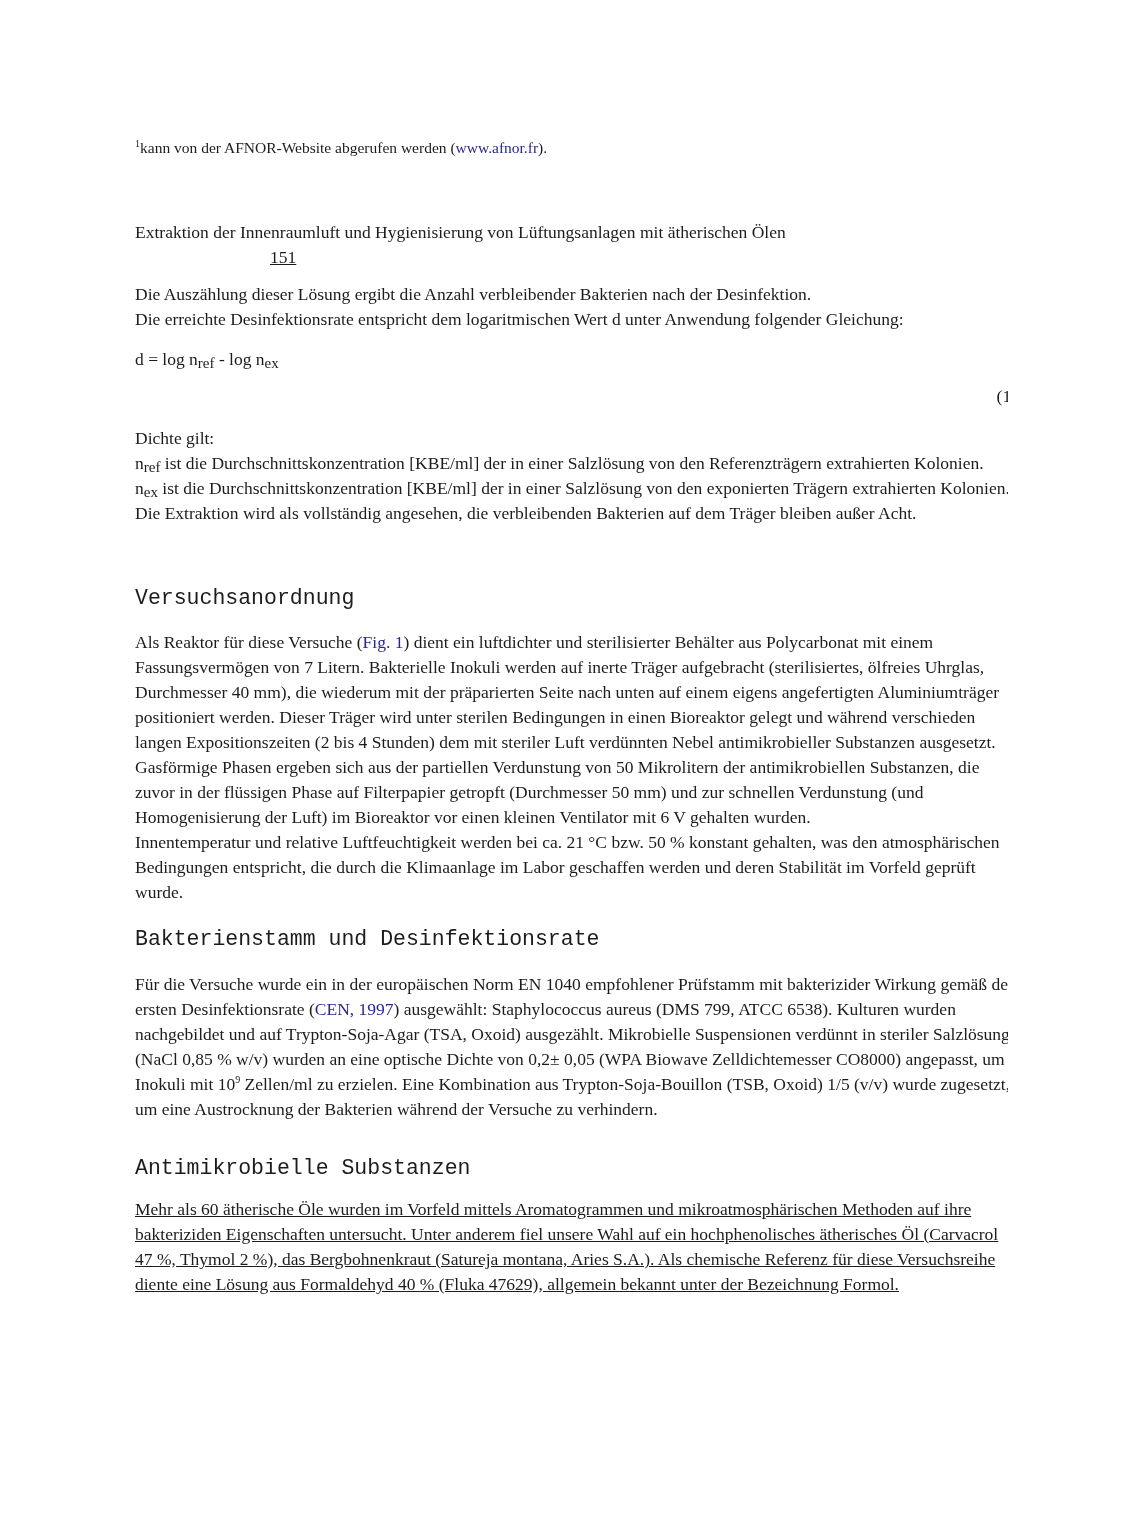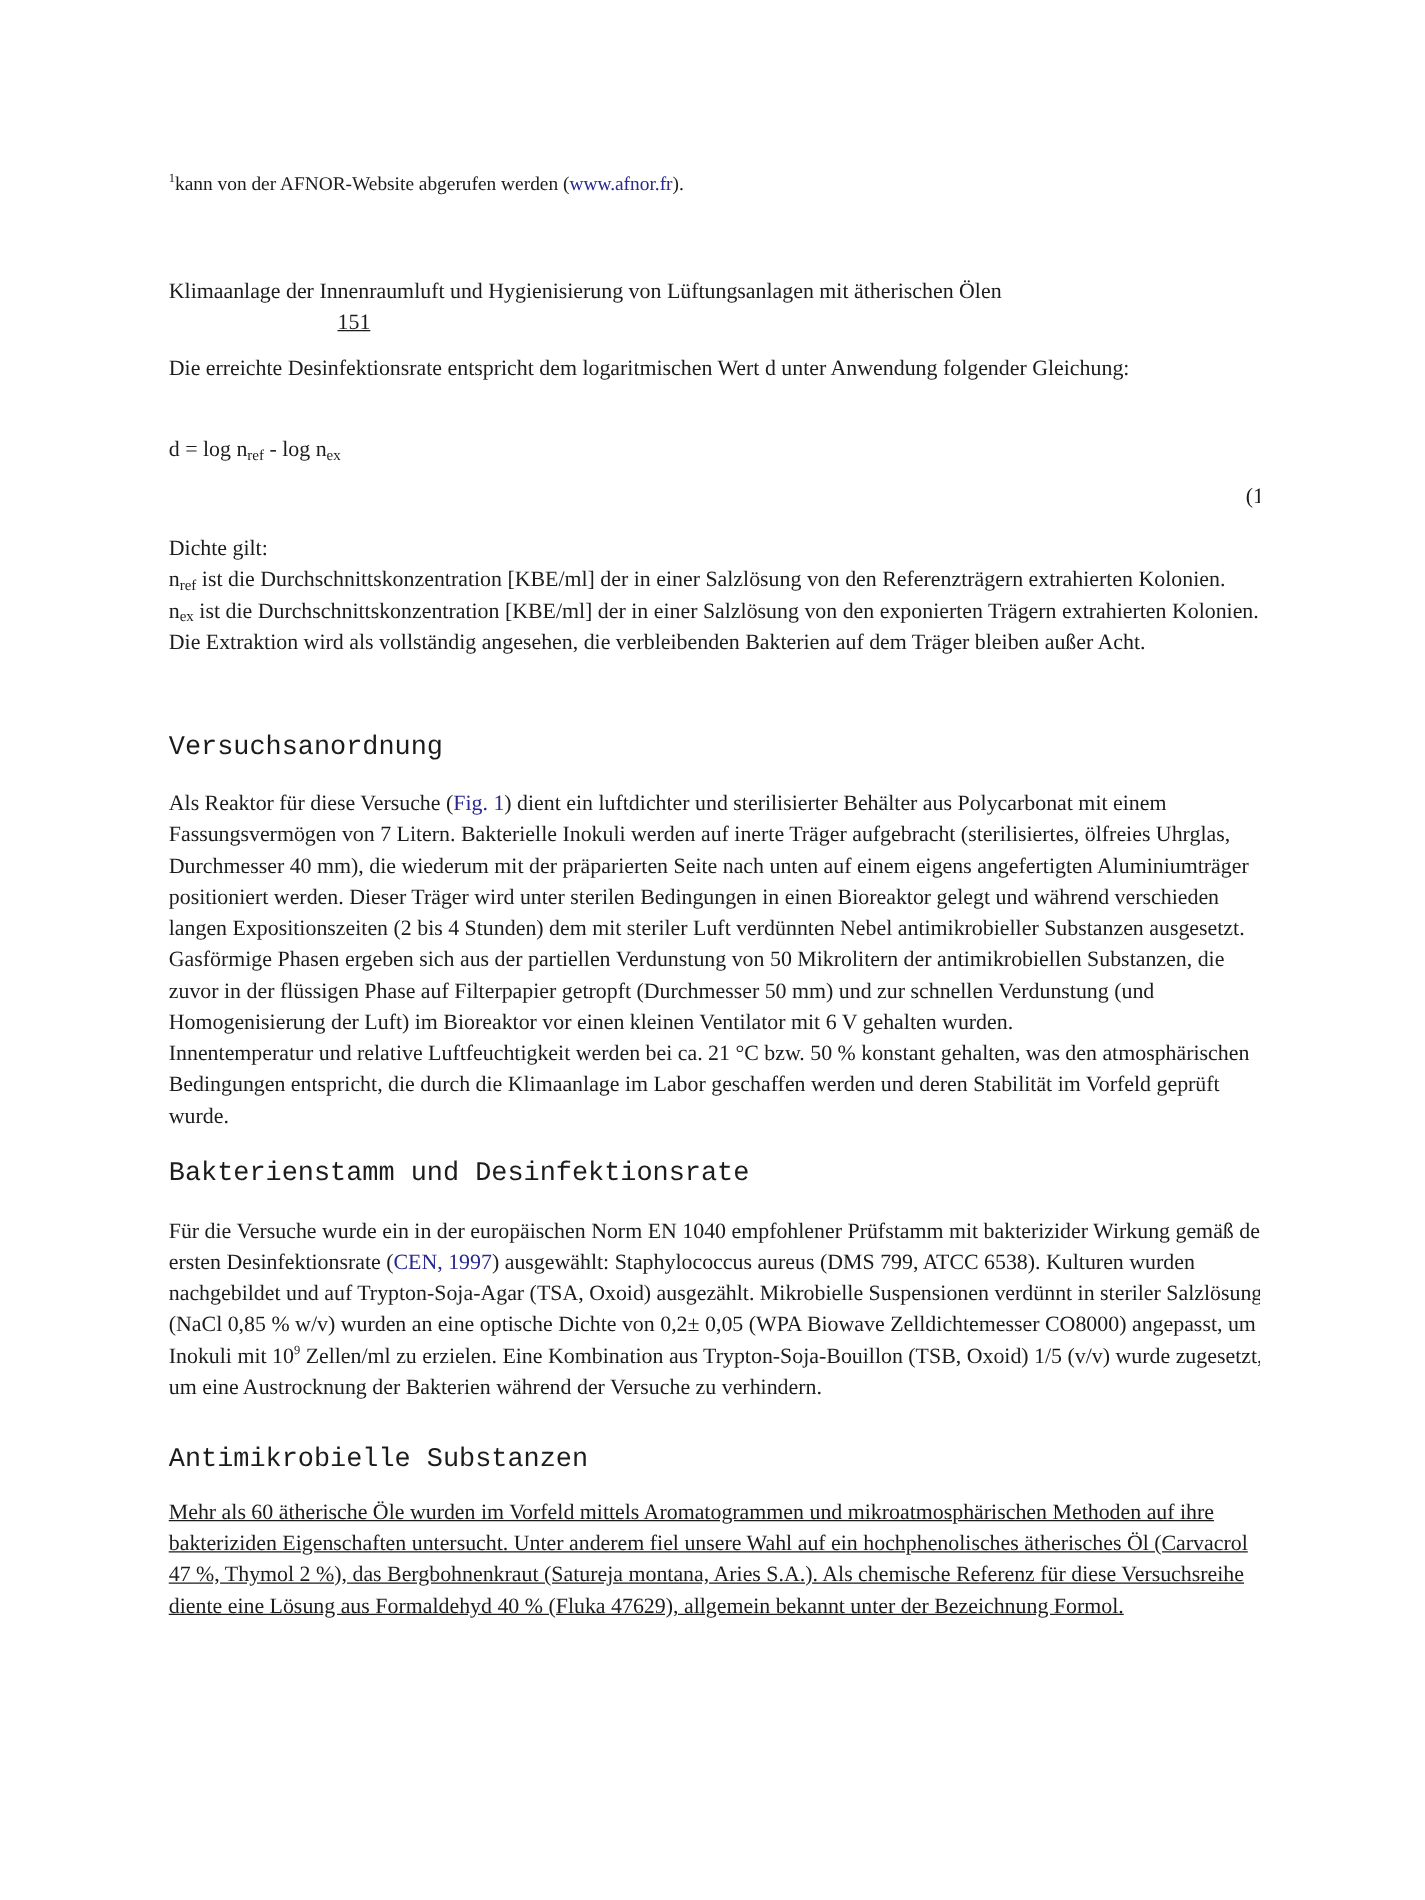--- a/index.html
+++ b/index.html
@@ -21,21 +21,21 @@
     text-align: left;
     hyphens: none;
   }
   .footnote { top: 138px; font-size: 15.5px; line-height: 20px; }
   .footnote .fn-sup { font-size: 10px; vertical-align: super; line-height: 0; }
   a.doclink { color: #28288e; text-decoration: none; cursor: pointer; }
   .header-block { top: 220px; }
   .pagenum-line { padding-left: 135px; text-decoration: underline; }
   .intro-block { top: 282px; }
   .equation-block { top: 347px; }
-  sub.var-sub { font-size: 12px; line-height: 0; vertical-align: -3px; }
+  sub.var-sub { font-size: 15px; line-height: 0; vertical-align: -3px; }
   sup.exp-sup { font-size: 10px; line-height: 0; vertical-align: 7px; }
   .eqnum-block { top: 384px; text-align: right; }
   .defs-block { top: 426px; }
   .section-heading {
     font-size: 21.5px;
     line-height: 26px;
     font-weight: normal;
     margin: 0;
     font-family: Liberation Mono, monospace;
   }
@@ -49,25 +49,26 @@
 </head>
 <body>
 
 <div class="page">
 
   <div class="block footnote">
     <span class="fn-sup">1</span><span>kann von der AFNOR-Website abgerufen werden (</span><a class="doclink">www.afnor.fr</a><span>).</span>
   </div>
 
   <div class="block header-block">
-    <div>Klimaanlage der Innenraumluft und Hygienisierung von Lüftungsanlagen mit ätherischen Ölen</div>
+    <div>Extraktion der Innenraumluft und Hygienisierung von Lüftungsanlagen mit ätherischen Ölen</div>
     <div class="pagenum-line">151</div>
   </div>
 
   <div class="block intro-block">
+    <div>Die Auszählung dieser Lösung ergibt die Anzahl verbleibender Bakterien nach der Desinfektion.</div>
     <div>Die erreichte Desinfektionsrate entspricht dem logaritmischen Wert d unter Anwendung folgender Gleichung:</div>
   </div>
 
   <div class="block equation-block">
     <span>d = log n</span><sub class="var-sub">ref</sub><span> - log n</span><sub class="var-sub">ex</sub>
   </div>
 
   <div class="block eqnum-block">(1)</div>
 
   <div class="block defs-block">

